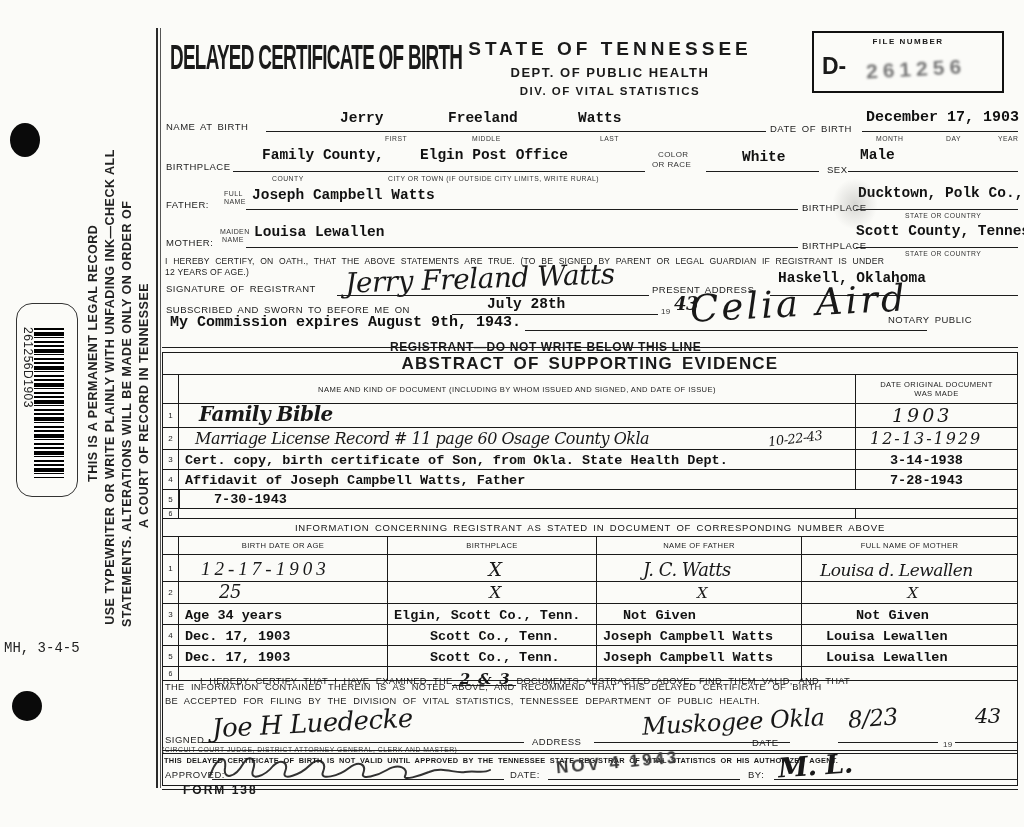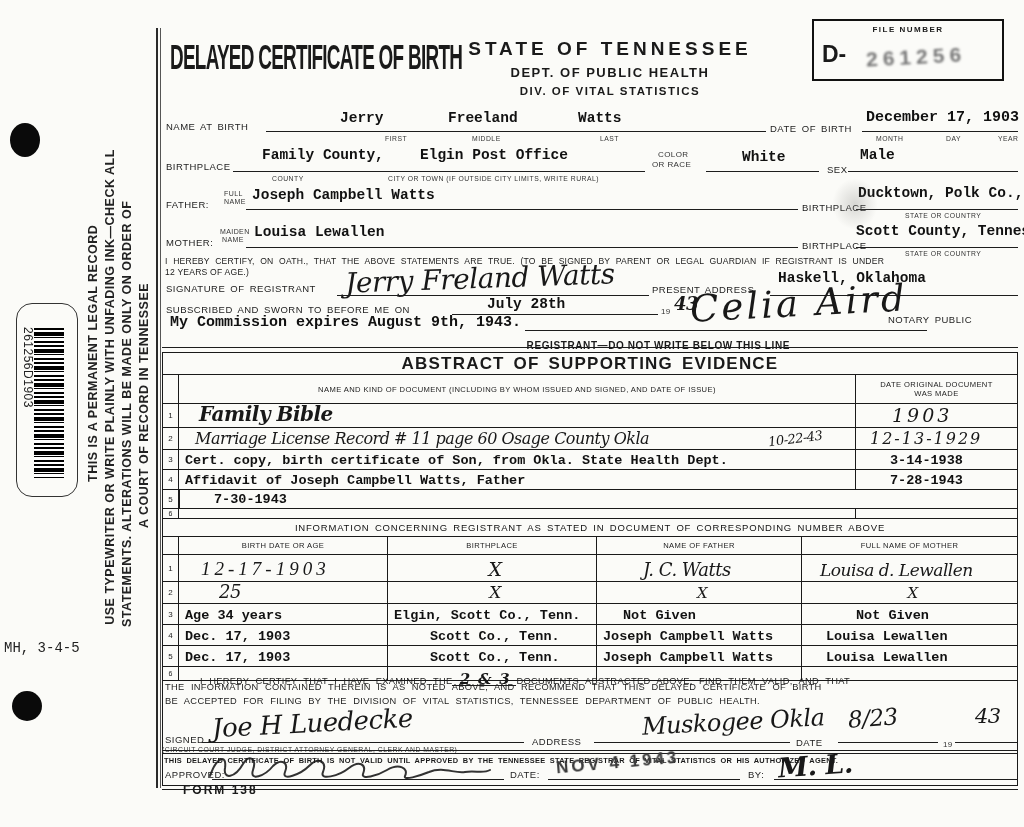--- a/index.html
+++ b/index.html
@@ -68,21 +68,21 @@
 
   <div class="abs" style="left:156px;top:28px;width:2px;height:760px;background:#2a2a2a;"></div>
   <div class="abs" style="left:160px;top:28px;width:1px;height:760px;background:#555;"></div>
 
   <div class="abs big-title" style="left:170px;top:42px;">DELAYED CERTIFICATE OF BIRTH</div>
   <div class="abs" style="left:430px;top:38px;width:360px;text-align:center;">
     <div style="font-size:19px;font-weight:700;letter-spacing:4px;">STATE OF TENNESSEE</div>
     <div style="font-size:13px;font-weight:700;letter-spacing:1.5px;margin-top:5px;">DEPT. OF PUBLIC HEALTH</div>
     <div style="font-size:11.5px;font-weight:700;letter-spacing:1.5px;margin-top:5px;">DIV. OF VITAL STATISTICS</div>
   </div>
-  <div class="abs" style="left:812px;top:19px;width:192px;height:62px;border:2.5px solid #111;box-sizing:border-box;">
+  <div class="abs" style="left:812px;top:31px;width:192px;height:62px;border:2.5px solid #111;box-sizing:border-box;">
     <div style="text-align:center;font-size:8px;font-weight:700;letter-spacing:1.5px;margin-top:4px;">FILE NUMBER</div>
     <div class="abs" style="left:8px;top:20px;font-size:23px;font-weight:700;">D-</div>
     <div class="abs stamp" style="left:52px;top:24px;font-size:21px;letter-spacing:5px;filter:blur(1px);transform:rotate(-3deg);color:#777;">261256</div>
   </div>
 
   <div class="abs lbl" style="left:166px;top:121px;">NAME AT BIRTH</div>
   <div class="abs typed" style="left:340px;top:110px;">Jerry</div>
   <div class="abs typed" style="left:448px;top:110px;">Freeland</div>
   <div class="abs typed" style="left:578px;top:110px;">Watts</div>
   <div class="abs ln" style="left:266px;top:131px;width:500px;"></div>
@@ -141,21 +141,21 @@
   <div class="abs ln" style="left:770px;top:295px;width:248px;"></div>
   <div class="abs lbl" style="left:166px;top:304px;">SUBSCRIBED AND SWORN TO BEFORE ME ON</div>
   <div class="abs typed" style="left:487px;top:296px;">July 28th</div>
   <div class="abs ln" style="left:452px;top:314px;width:206px;"></div>
   <div class="abs lbl-sm" style="left:661px;top:308px;font-size:8px;">19</div>
   <div class="abs hand" style="left:674px;top:293px;font-size:18px;font-weight:700;">43</div>
   <div class="abs typed" style="left:170px;top:314px;font-size:15px;">My Commission expires August 9th, 1943.</div>
   <div class="abs ln" style="left:525px;top:330px;width:402px;"></div>
   <div class="abs hand" style="left:690px;top:282px;font-size:37px;letter-spacing:3px;transform:rotate(-3deg);">Celia Aird</div>
   <div class="abs lbl" style="left:888px;top:314px;">NOTARY PUBLIC</div>
-  <div class="abs" style="left:390px;top:340px;width:400px;text-align:right;font-size:10px;font-weight:700;letter-spacing:.6px;">REGISTRANT—DO NOT WRITE BELOW THIS LINE</div>
+  <div class="abs" style="left:390px;top:340px;width:400px;text-align:left;font-size:12px;font-weight:700;letter-spacing:.6px;">REGISTRANT—DO NOT WRITE BELOW THIS LINE</div>
   <div class="abs ln" style="left:162px;top:347px;width:856px;border-bottom-width:1.8px;"></div>
 
   <div class="abs abox">
     <div class="sec-title">ABSTRACT OF SUPPORTING EVIDENCE</div>
     <div class="frow" style="height:29px;">
       <div class="cell numc"></div>
       <div class="cell ab-doc" style="display:flex;align-items:center;justify-content:center;">
         <span class="hdr-txt">NAME AND KIND OF DOCUMENT (INCLUDING BY WHOM ISSUED AND SIGNED, AND DATE OF ISSUE)</span>
       </div>
       <div class="cell ab-date" style="display:flex;flex-direction:column;align-items:center;justify-content:center;">
@@ -321,21 +321,21 @@
 
   <div class="abs lbl" style="left:165px;top:734px;">SIGNED</div>
   <div class="abs hand" style="left:212px;top:708px;font-size:26px;transform:rotate(-3deg);">Joe H Luedecke</div>
   <div class="abs ln" style="left:202px;top:742px;width:322px;"></div>
   <div class="abs sub" style="left:162px;top:746px;">
     <span>(CIRCUIT COURT </span><span class="strike">JUDGE, DISTRICT ATTORNEY GENERAL,</span><span> CLERK </span><span class="strike">AND MASTER</span><span>)</span>
   </div>
   <div class="abs lbl" style="left:532px;top:736px;">ADDRESS</div>
   <div class="abs hand" style="left:642px;top:708px;font-size:24px;transform:rotate(-3deg);">Muskogee Okla</div>
   <div class="abs ln" style="left:594px;top:742px;width:196px;"></div>
-  <div class="abs lbl" style="left:796px;top:737px;">DATE</div>
+  <div class="abs lbl" style="left:752px;top:737px;">DATE</div>
   <div class="abs hand" style="left:848px;top:705px;font-size:23px;transform:rotate(-4deg);">8/23</div>
   <div class="abs ln" style="left:838px;top:742px;width:100px;"></div>
   <div class="abs lbl-sm" style="left:943px;top:741px;font-size:8px;">19</div>
   <div class="abs hand" style="left:975px;top:704px;font-size:21px;">43</div>
   <div class="abs ln" style="left:955px;top:742px;width:62px;"></div>
 
   <div class="abs ln" style="left:162px;top:750px;width:856px;border-bottom-width:1.8px;"></div>
   <div class="abs ln" style="left:162px;top:753px;width:856px;"></div>
   <div class="abs" style="left:164px;top:756px;font-size:7.4px;letter-spacing:.3px;word-spacing:2px;white-space:nowrap;font-weight:600;">THIS DELAYED CERTIFICATE OF BIRTH IS NOT VALID UNTIL APPROVED BY THE TENNESSEE STATE REGISTRAR OF VITAL STATISTICS OR HIS AUTHORIZED AGENT.</div>
   <div class="abs lbl" style="left:165px;top:769px;">APPROVED:</div>

